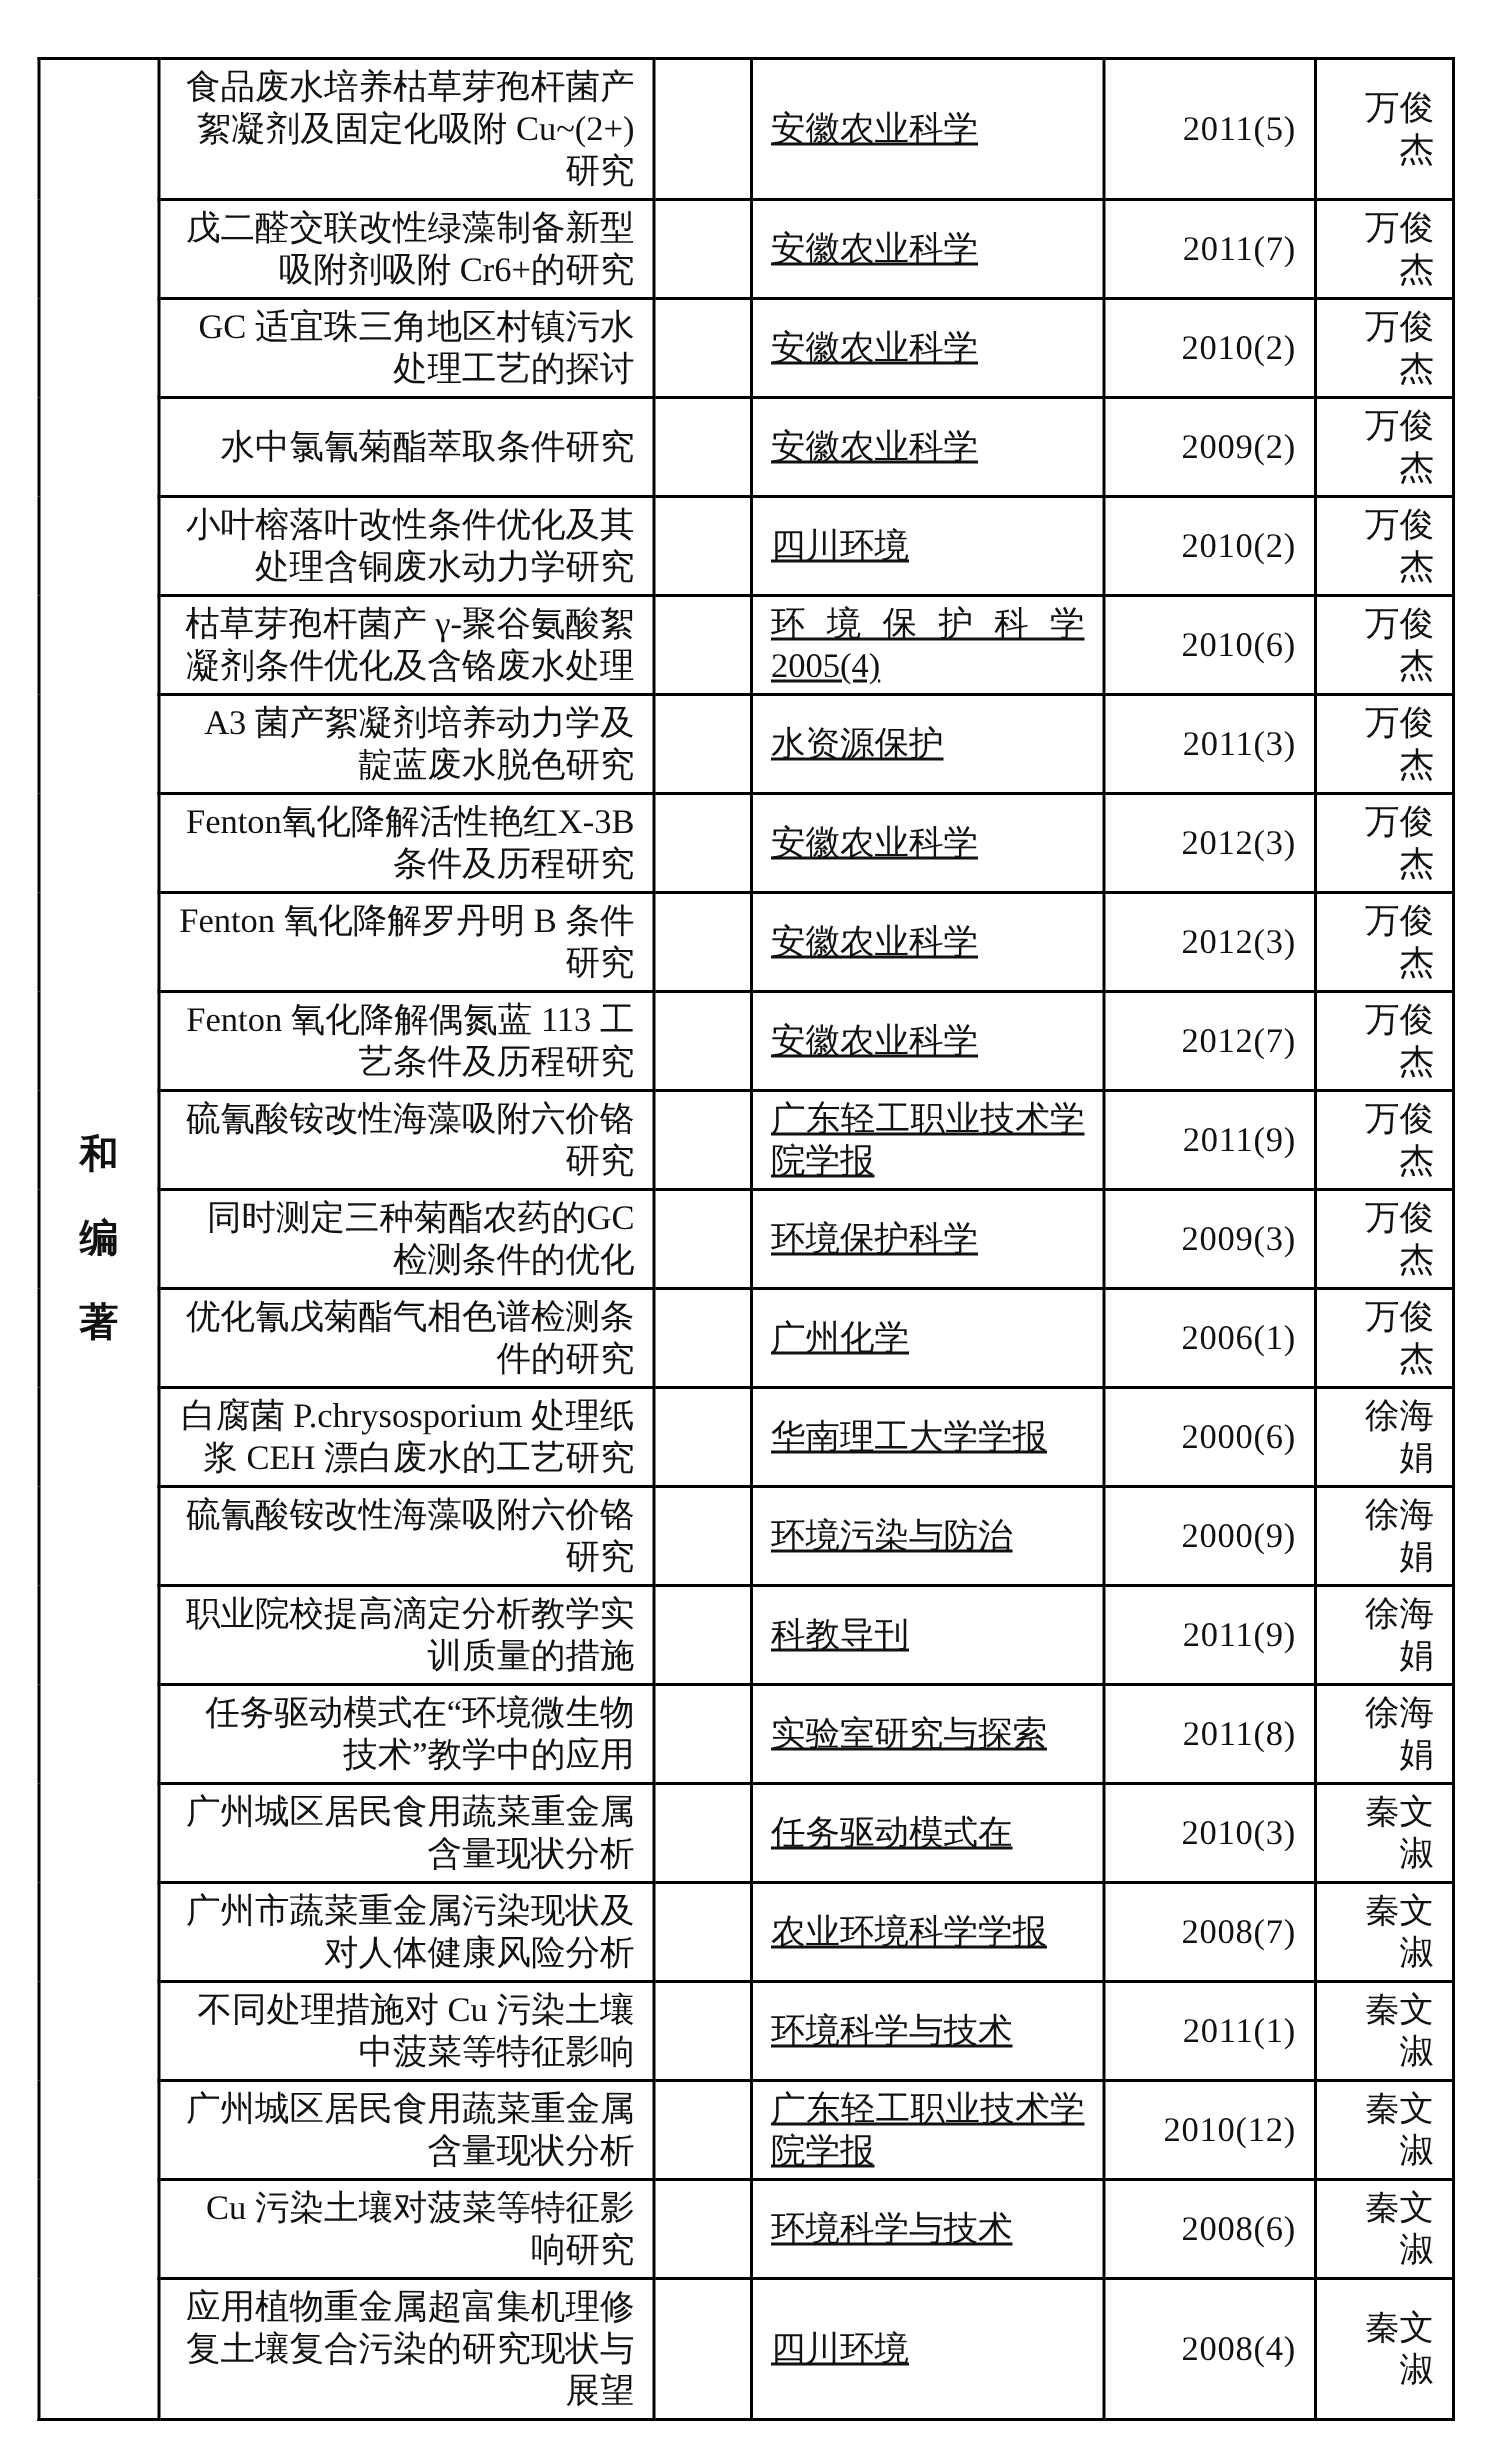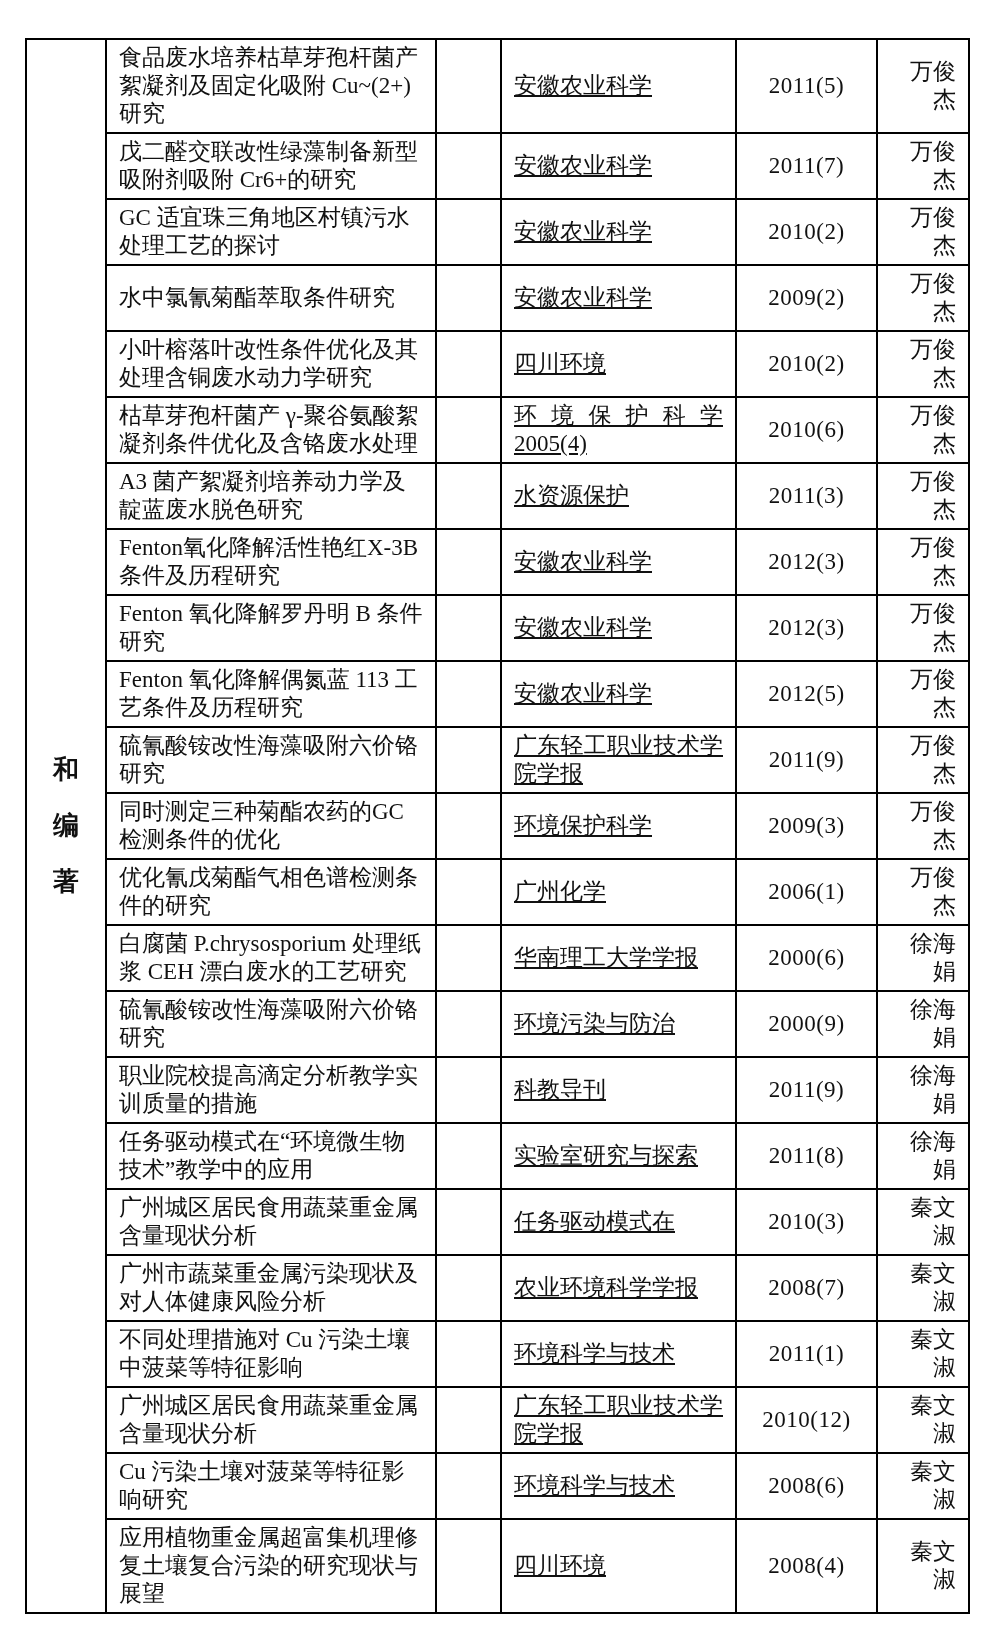--- a/index.html
+++ b/index.html
@@ -54,37 +54,37 @@
   }
   .label-stack {
     display: flex;
     flex-direction: column;
     align-items: center;
     gap: 28px;
     font-weight: bold;
     font-size: 26px;
   }
   td.col-title {
-    text-align: left;
+    text-align: right;
     border-right: 1px solid #8a8a8a;
     padding-left: 10px;
     padding-right: 10px;
   }
   td.col-blank {
     border-left: 1px solid #8a8a8a;
     padding: 0;
   }
   td.col-journal {
     text-align: justify;
     padding-left: 12px;
     padding-right: 12px;
     text-decoration: underline;
   }
   td.col-year {
-    text-align: center;
+    text-align: right;
     padding-left: 4px;
     padding-right: 4px;
     letter-spacing: 0.5px;
   }
   td.col-author {
     text-align: right;
     padding-left: 2px;
     padding-right: 2px;
   }
 </style>
@@ -169,21 +169,21 @@
           <td class="col-title">Fenton 氧化降解罗丹明 B 条件研究</td>
           <td class="col-blank"></td>
           <td class="col-journal">安徽农业科学</td>
           <td class="col-year">2012(3)</td>
           <td class="col-author">万俊杰</td>
         </tr>
         <tr>
           <td class="col-title">Fenton 氧化降解偶氮蓝 113 工艺条件及历程研究</td>
           <td class="col-blank"></td>
           <td class="col-journal">安徽农业科学</td>
-          <td class="col-year">2012(5)</td>
+          <td class="col-year">2012(7)</td>
           <td class="col-author">万俊杰</td>
         </tr>
         <tr>
           <td class="col-title">硫氰酸铵改性海藻吸附六价铬研究</td>
           <td class="col-blank"></td>
           <td class="col-journal">广东轻工职业技术学院学报</td>
           <td class="col-year">2011(9)</td>
           <td class="col-author">万俊杰</td>
         </tr>
         <tr>

